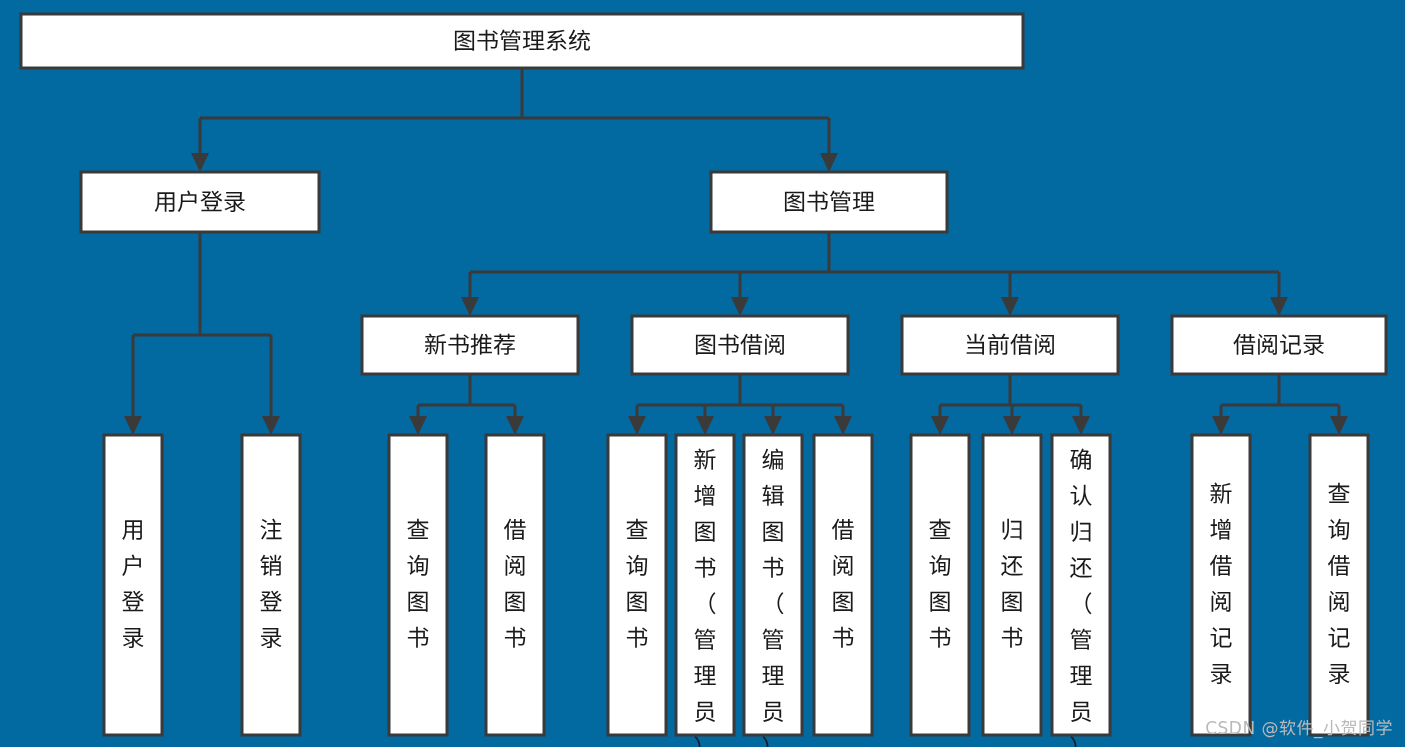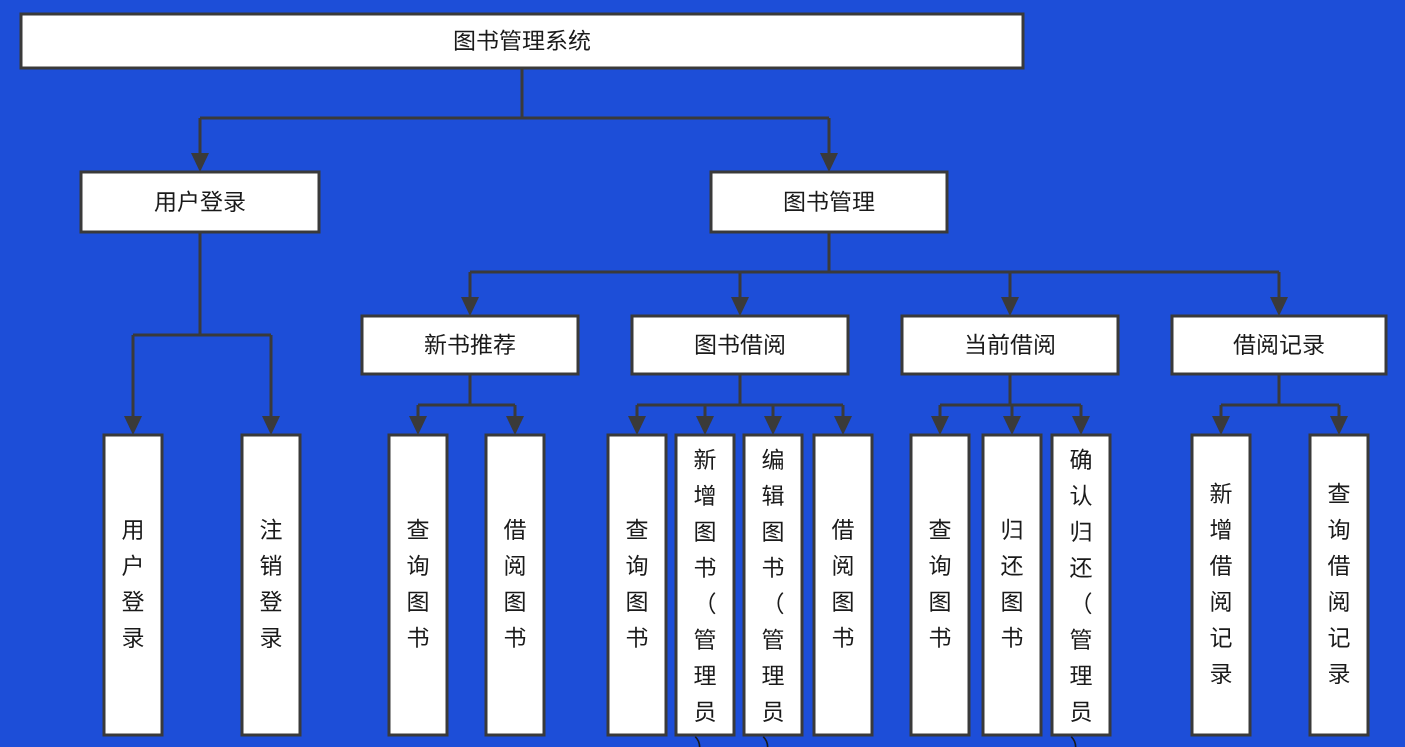--- a/index.html
+++ b/index.html
@@ -11,21 +11,21 @@
   body {
     width: 1405px;
     height: 747px;
     overflow: hidden;
     font-family: "DejaVu Sans", "Liberation Sans", sans-serif;
   }
   #diagram-root {
     position: relative;
     width: 1405px;
     height: 747px;
-    background: #1d4ed8;
+    background: #0369a1;
   }
   svg.diagram-canvas {
     position: absolute;
     top: 0;
     left: 0;
     width: 1405px;
     height: 747px;
     display: block;
   }
   .node-box {
@@ -219,13 +219,14 @@
         <g>
           <rect x="1192" y="435" width="58" height="300" class="node-box"></rect>
           <text x="1221" class="node-label-v"><tspan x="1221" y="495">新</tspan><tspan x="1221" y="531">增</tspan><tspan x="1221" y="567">借</tspan><tspan x="1221" y="603">阅</tspan><tspan x="1221" y="639">记</tspan><tspan x="1221" y="675">录</tspan></text>
         </g>
         <g>
           <rect x="1310" y="435" width="58" height="300" class="node-box"></rect>
           <text x="1339" class="node-label-v"><tspan x="1339" y="495">查</tspan><tspan x="1339" y="531">询</tspan><tspan x="1339" y="567">借</tspan><tspan x="1339" y="603">阅</tspan><tspan x="1339" y="639">记</tspan><tspan x="1339" y="675">录</tspan></text>
         </g>
       </g>
   </svg>
+  <div class="watermark">CSDN @软件_小贺同学</div>
 </div>
 
 </body></html>

